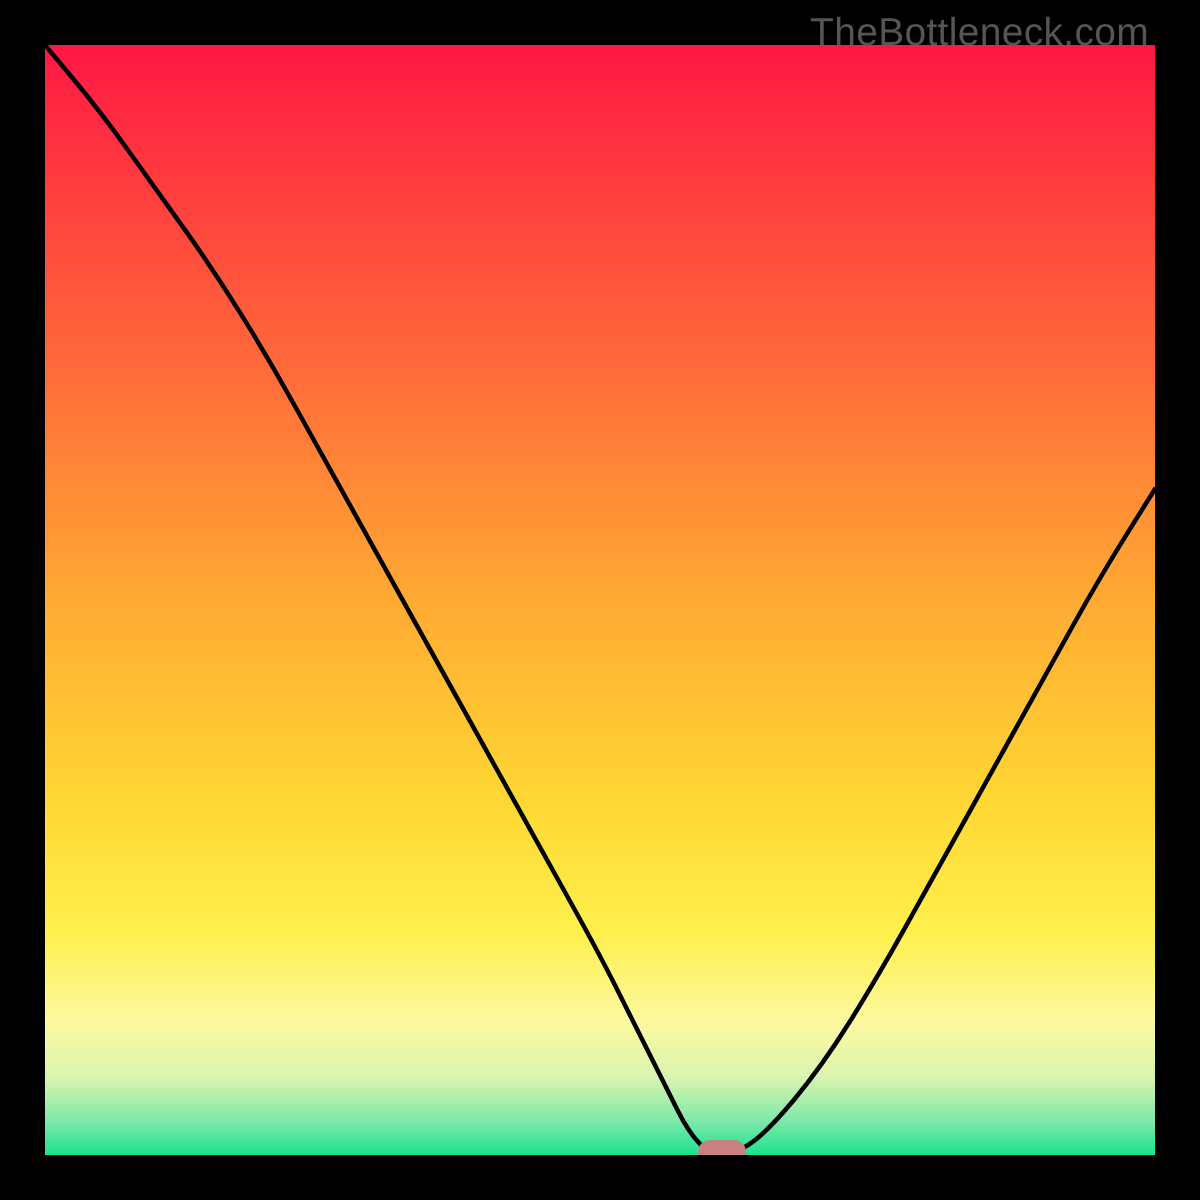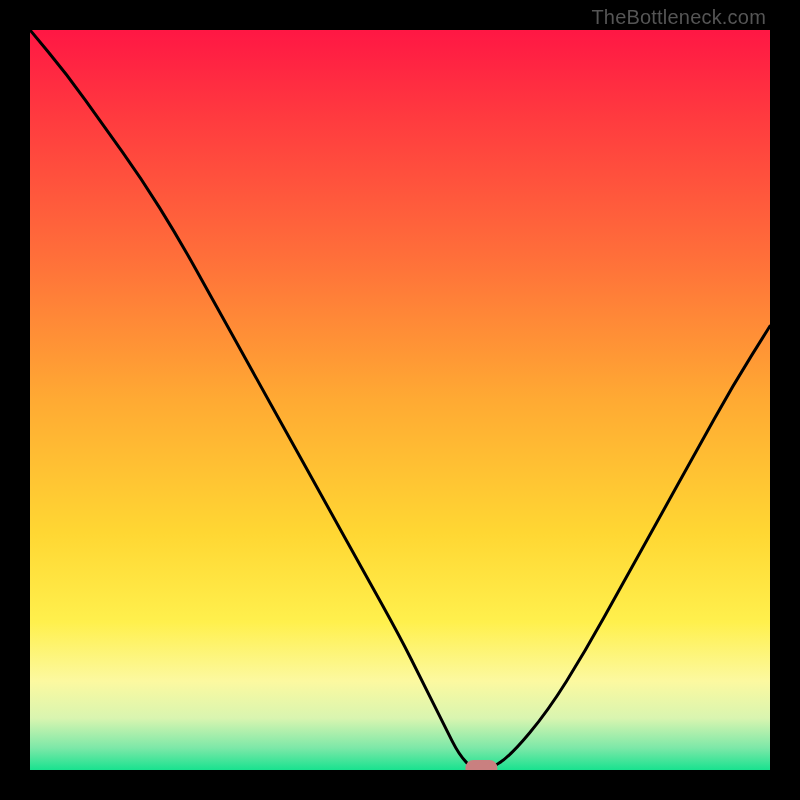--- a/index.html
+++ b/index.html
@@ -16,21 +16,21 @@
     left: 30px;
     top: 30px;
     width: 740px;
     height: 740px;
   }
   .watermark {
     position: absolute;
     top: 6px;
     right: 34px;
     color: #555;
-    font-size: 20px;
+    font-size: 26px;
     font-weight: 500;
     letter-spacing: 0.2px;
   }
   svg { display: block; }
 </style>
 </head>
 <body>
 
 <div class="watermark">TheBottleneck.com</div>
 

